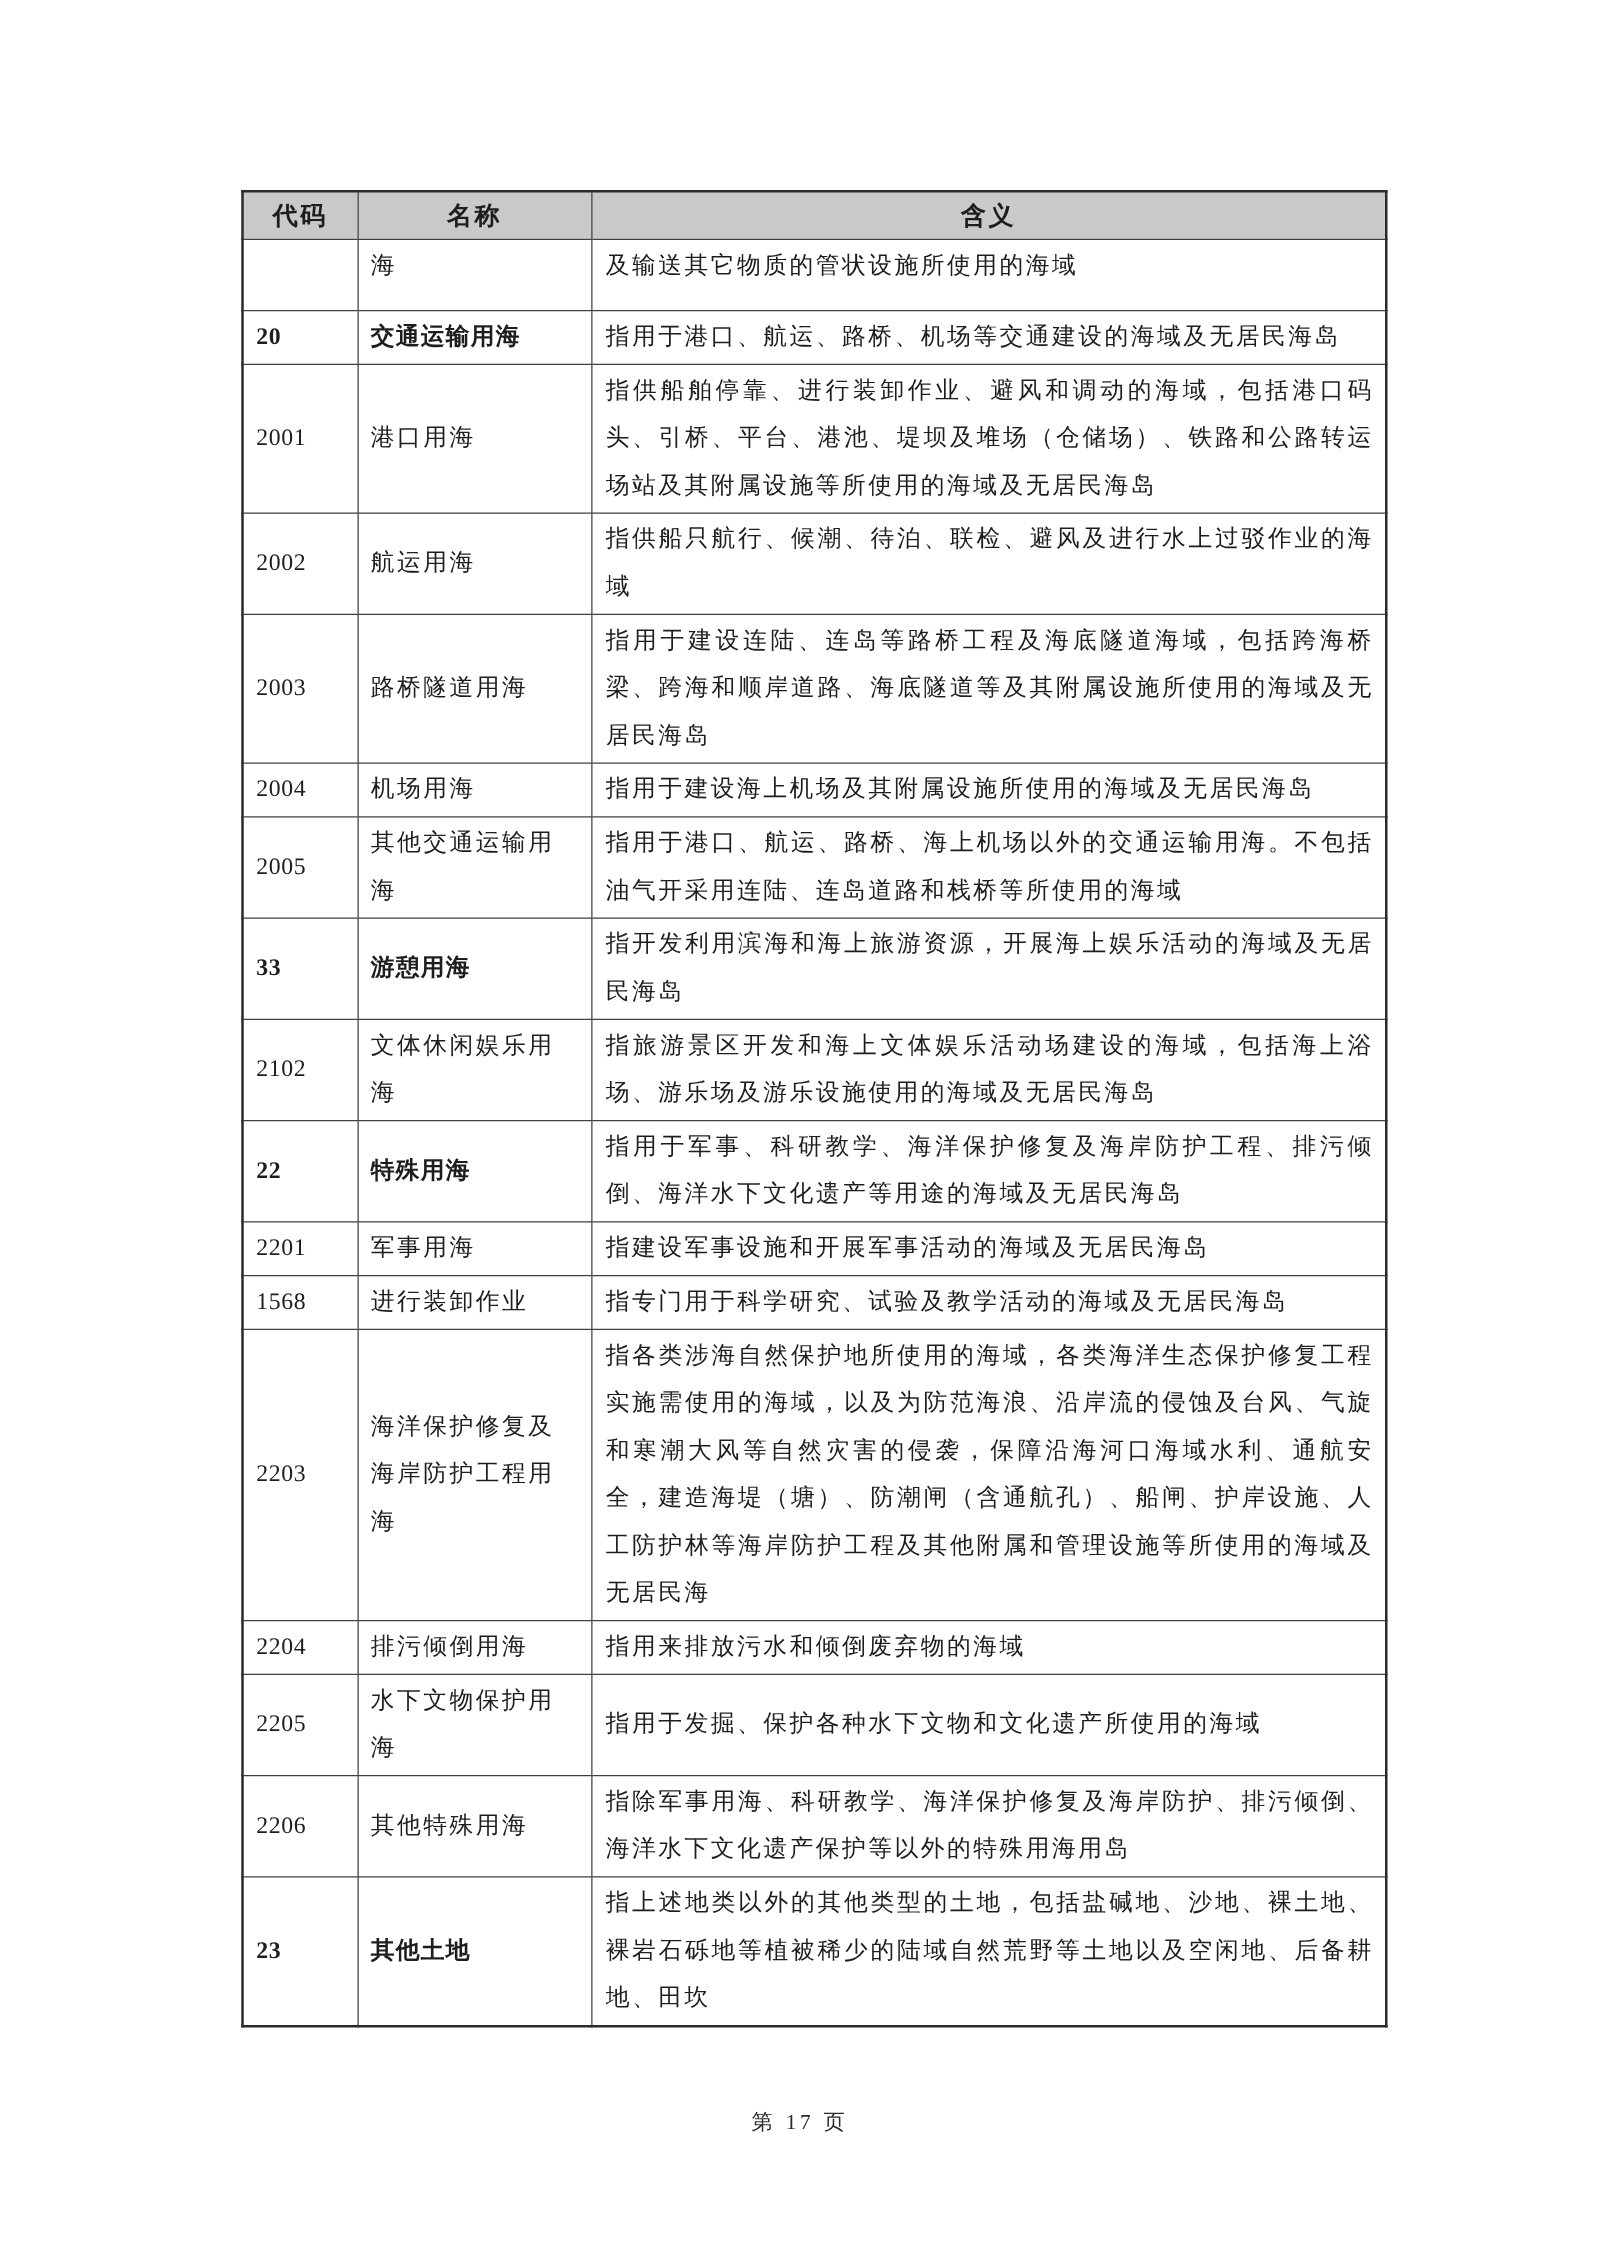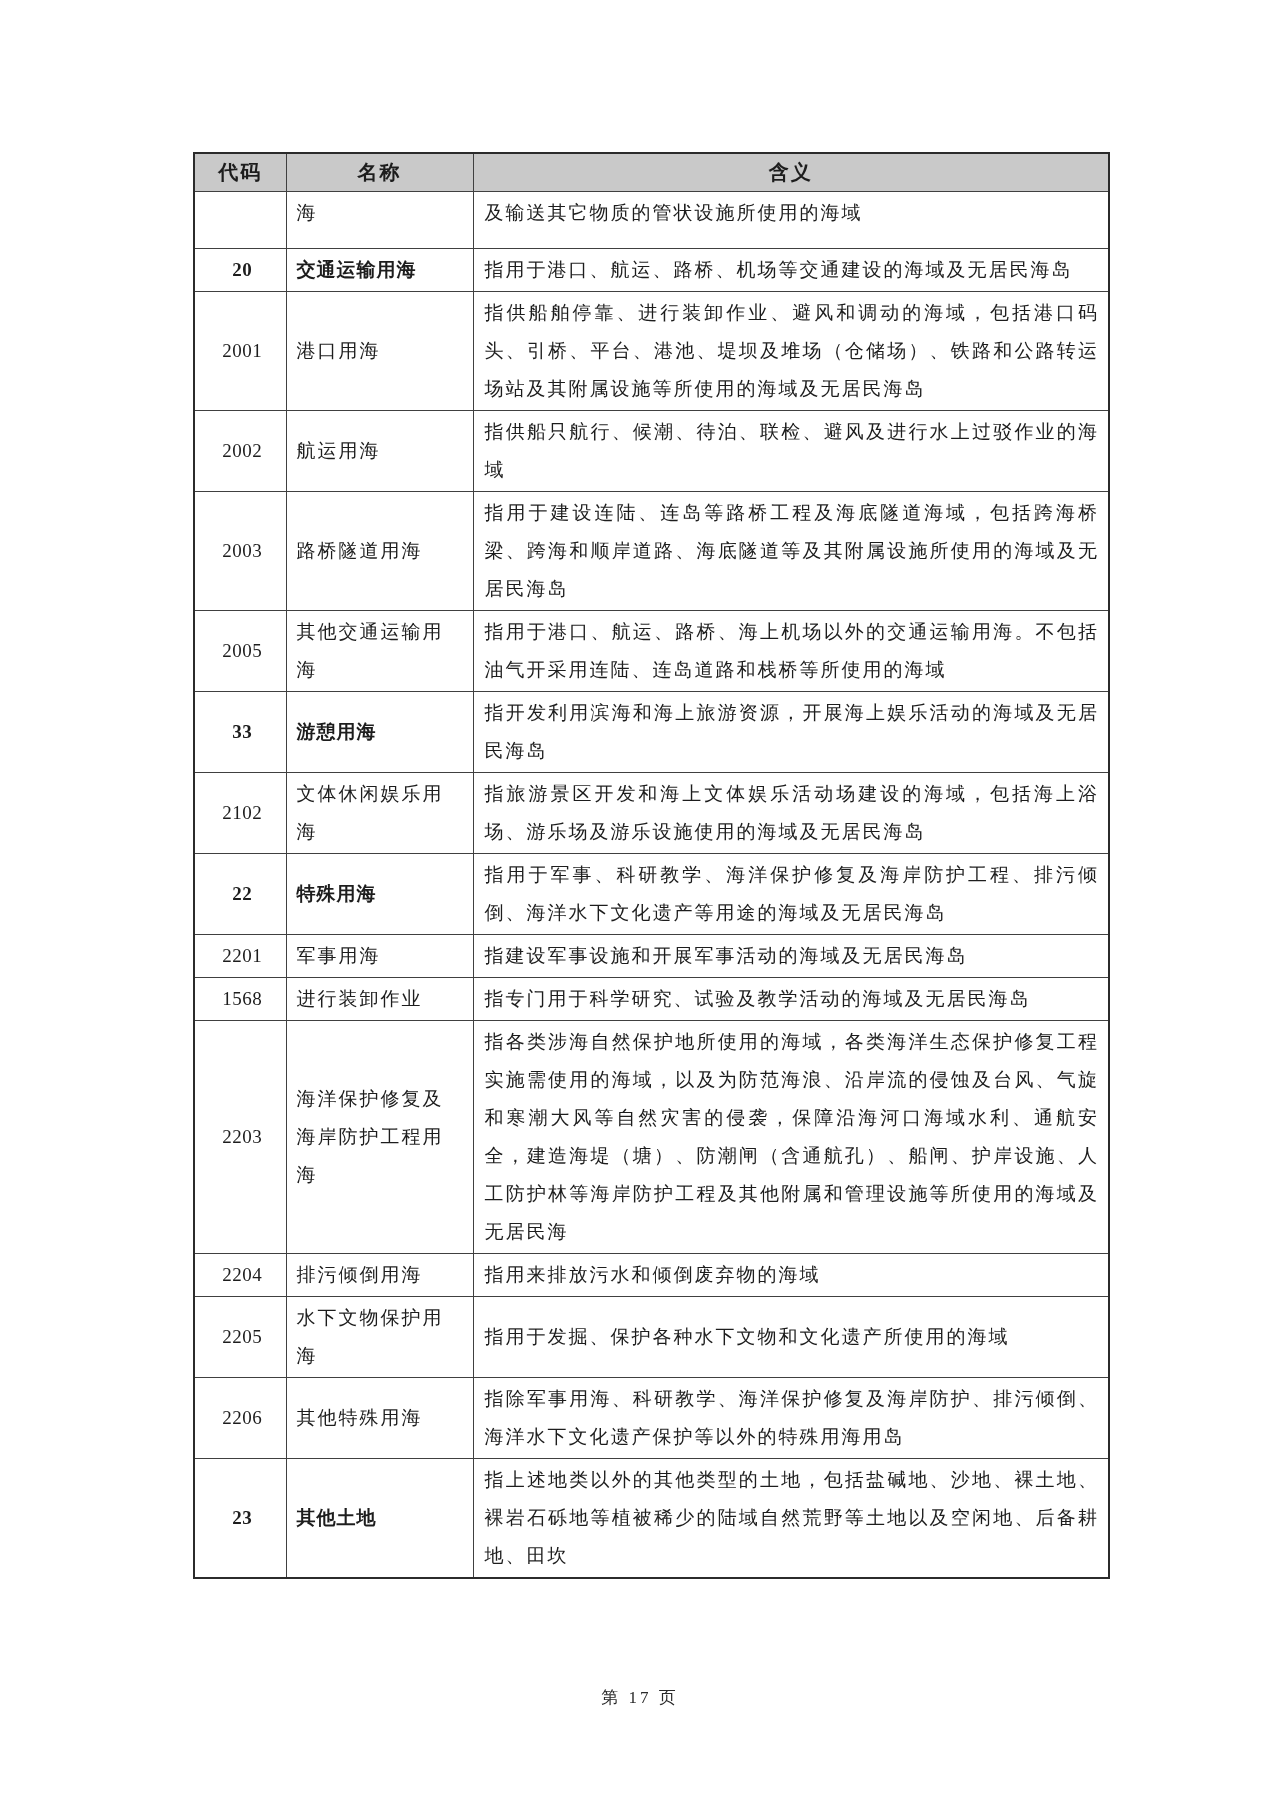--- a/index.html
+++ b/index.html
@@ -35,21 +35,21 @@
     letter-spacing: 2px;
     padding: 2px 4px;
   }
   .doc-table td {
     font-size: 19px;
     line-height: 38px;
   }
   td.cell-code {
     padding: 2px 6px 2px 10px;
     letter-spacing: 0.5px;
-    text-align: center;
+    text-align: left;
   }
   td.cell-name {
     padding: 2px 28px 2px 10px;
     letter-spacing: 2px;
     text-align: left;
   }
   td.cell-meaning {
     padding: 2px 9px 2px 11px;
     letter-spacing: 2px;
     text-align: justify;
@@ -110,20 +110,25 @@
       <td class="cell-code">2002</td>
       <td class="cell-name">航运用海</td>
       <td class="cell-meaning">指供船只航行、候潮、待泊、联检、避风及进行水上过驳作业的海域</td>
     </tr>
         <tr>
       <td class="cell-code">2003</td>
       <td class="cell-name">路桥隧道用海</td>
       <td class="cell-meaning">指用于建设连陆、连岛等路桥工程及海底隧道海域，包括跨海桥梁、跨海和顺岸道路、海底隧道等及其附属设施所使用的海域及无居民海岛</td>
     </tr>
         <tr>
+      <td class="cell-code">2004</td>
+      <td class="cell-name">机场用海</td>
+      <td class="cell-meaning">指用于建设海上机场及其附属设施所使用的海域及无居民海岛</td>
+    </tr>
+        <tr>
       <td class="cell-code">2005</td>
       <td class="cell-name">其他交通运输用海</td>
       <td class="cell-meaning">指用于港口、航运、路桥、海上机场以外的交通运输用海。不包括油气开采用连陆、连岛道路和栈桥等所使用的海域</td>
     </tr>
         <tr class="category">
       <td class="cell-code">33</td>
       <td class="cell-name">游憩用海</td>
       <td class="cell-meaning">指开发利用滨海和海上旅游资源，开展海上娱乐活动的海域及无居民海岛</td>
     </tr>
         <tr>

